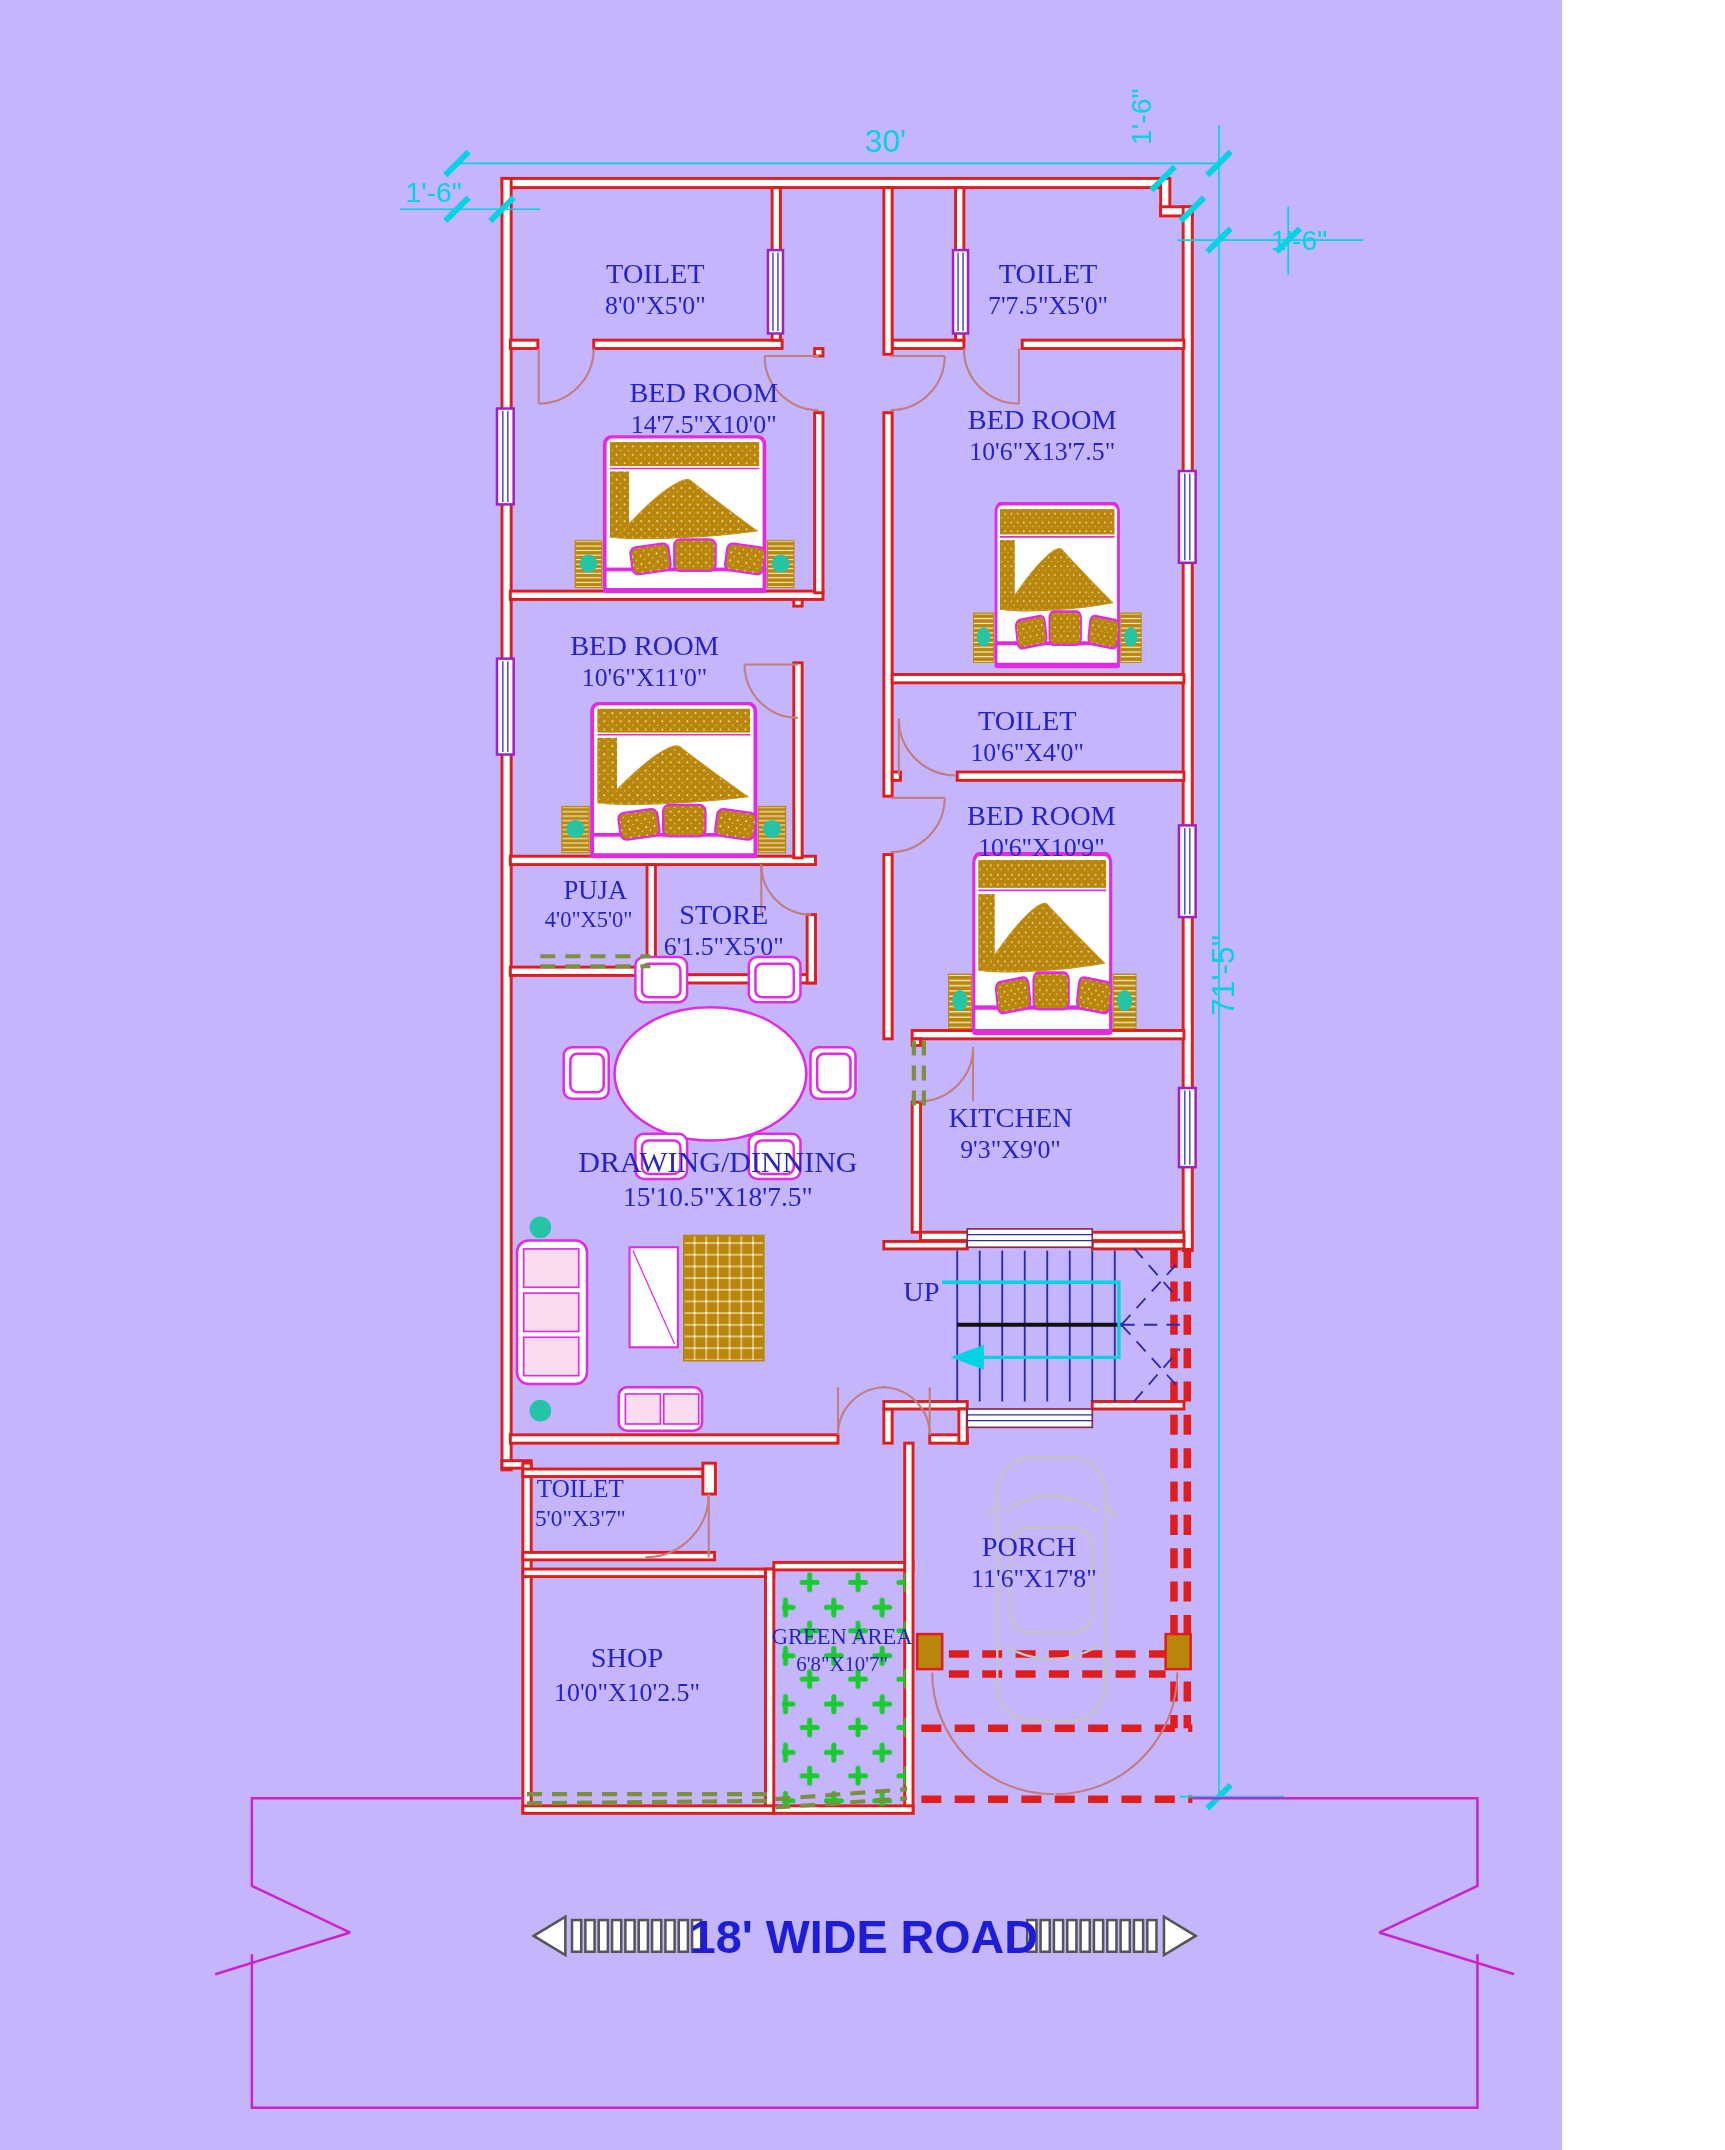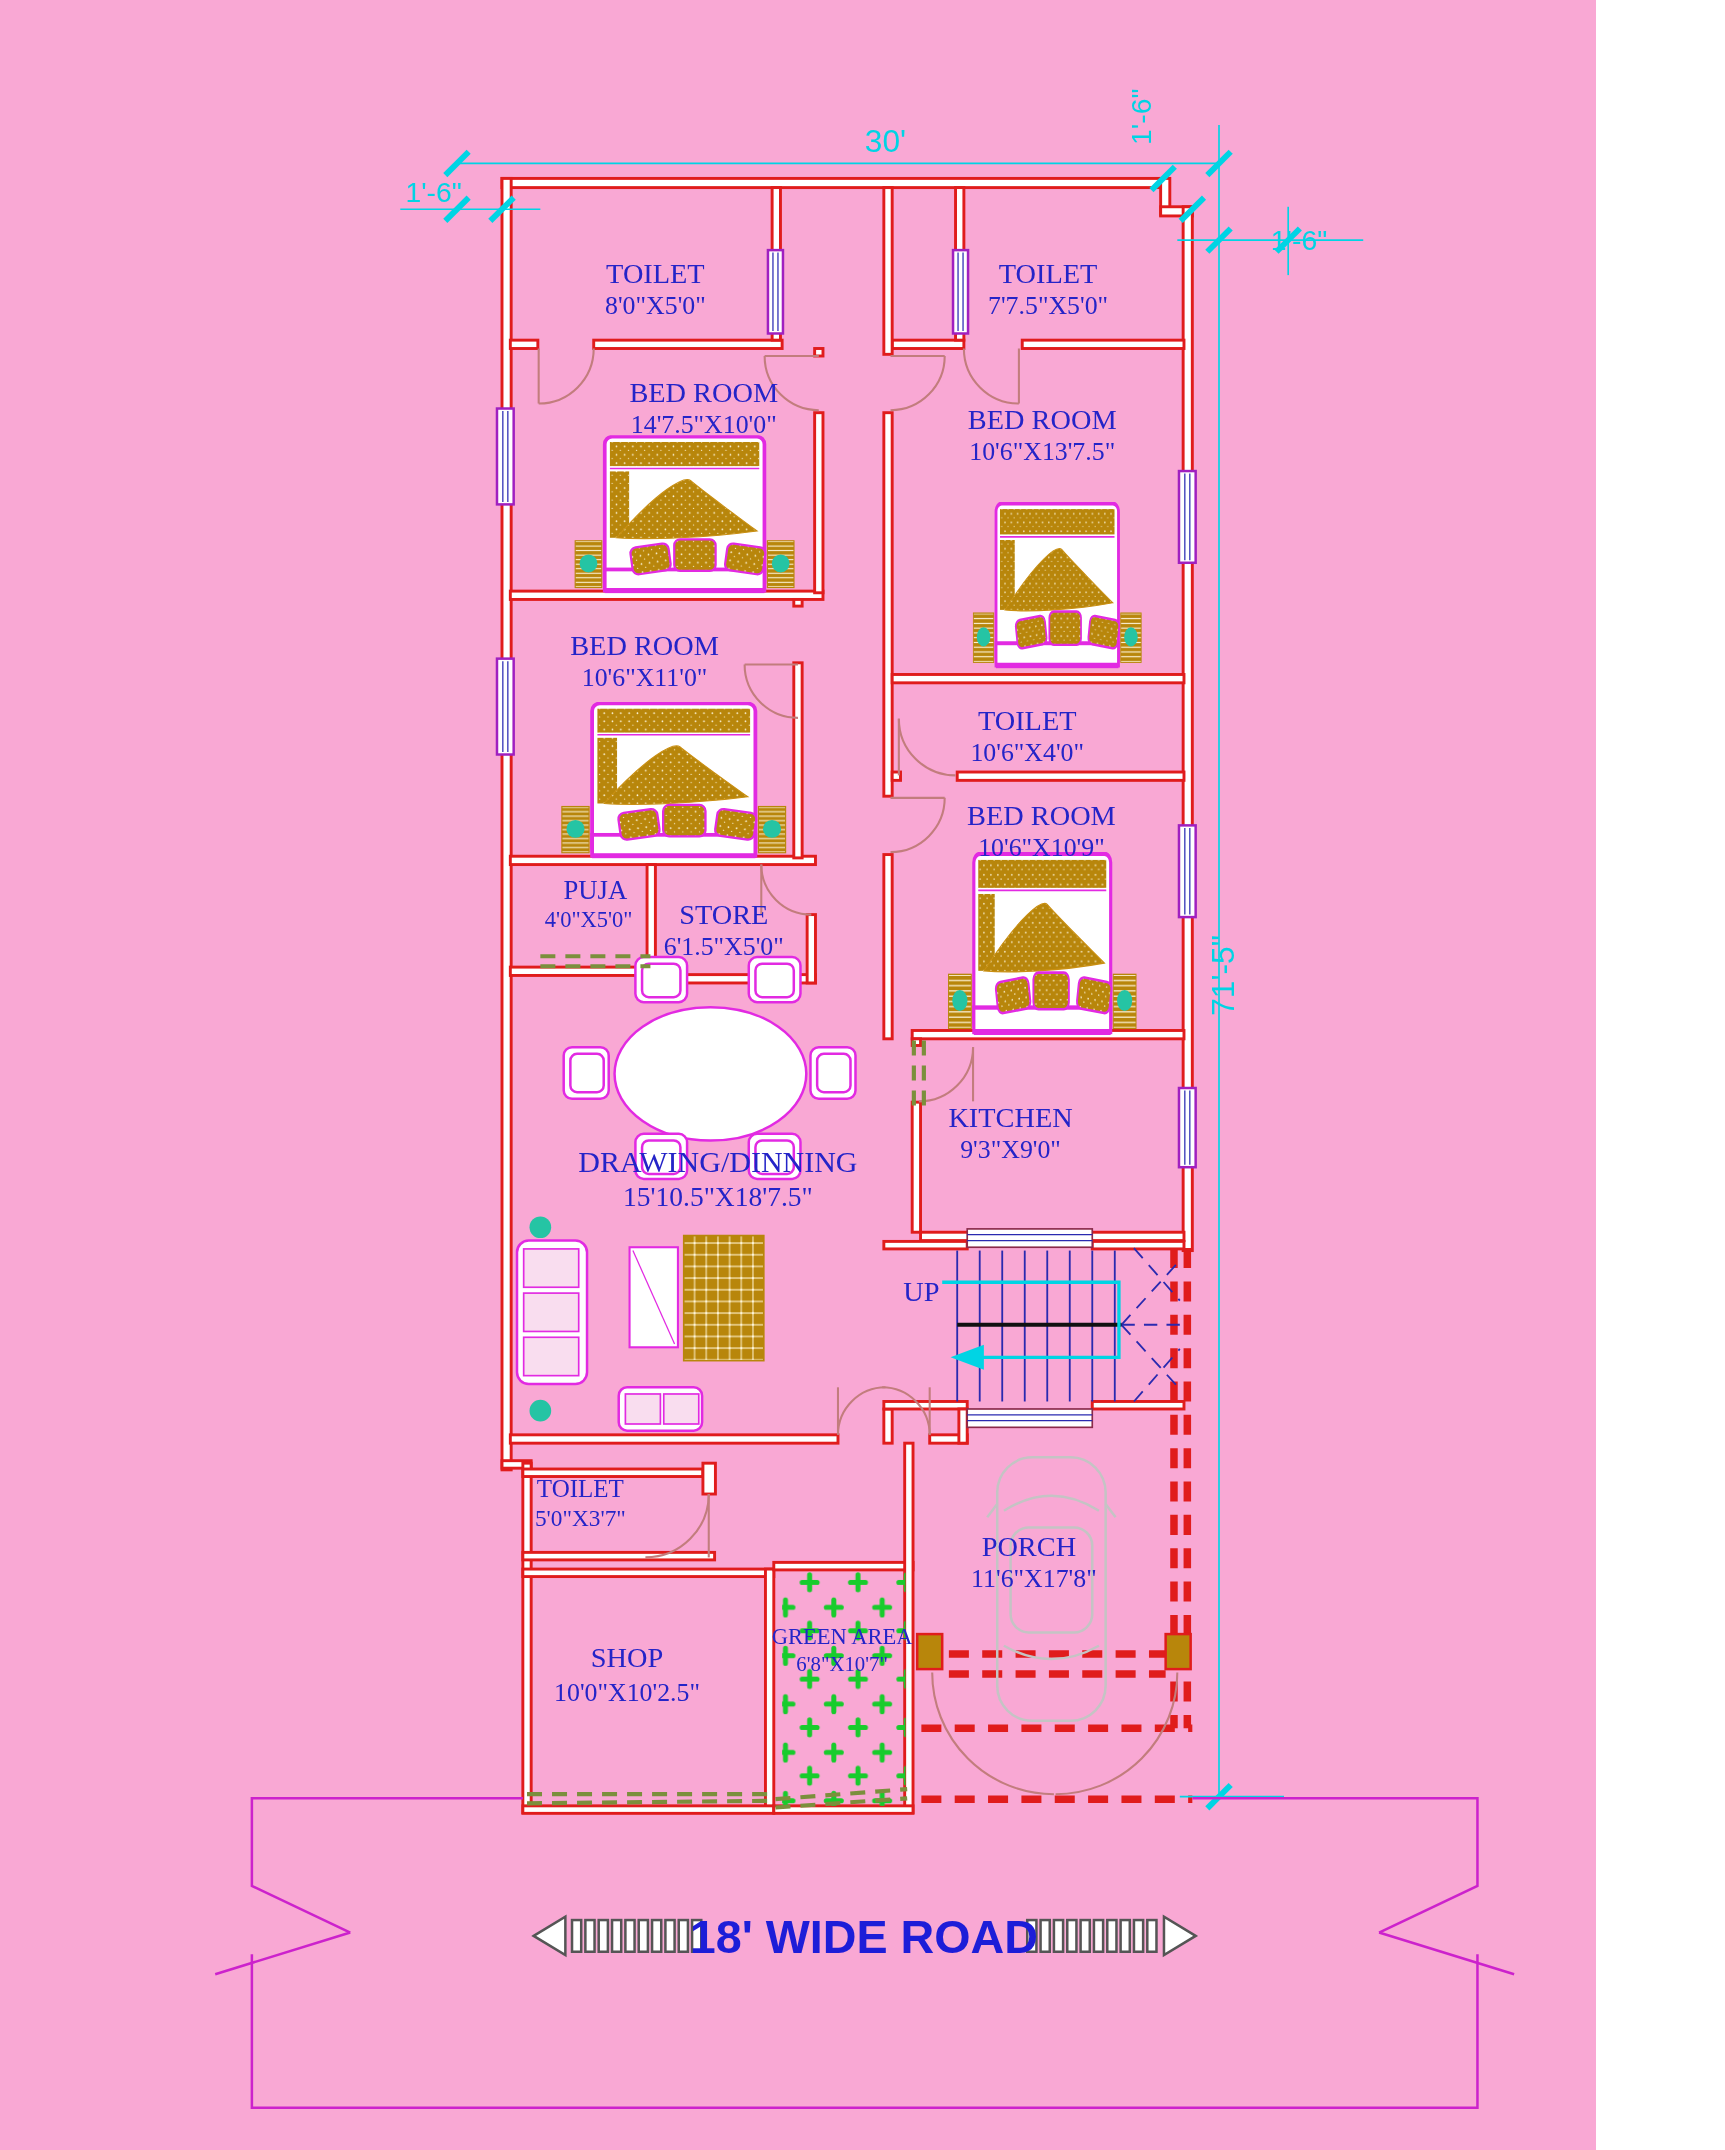--- a/index.html
+++ b/index.html
@@ -1,17 +1,17 @@
 <!DOCTYPE html>
 <html style="font-size:13.3px"><head>
 <meta charset="utf-8">
 <style>
   html,body{margin:0;padding:0;background:#ffffff;}
-  .stage{position:relative;width:1562px;height:2151px;background:#f9a8d4;overflow:hidden;
-         font-family:"Liberation Serif",serif;padding-left:34px;}
+  .stage{position:relative;width:1562px;height:2151px;background:#c4b5fd;overflow:hidden;
+         font-family:"Liberation Serif",serif;}
   svg{position:absolute;left:0;top:0;}
   text{user-select:none;}
   .roomname{font-family:"Liberation Serif",serif;fill:#2424c8;}
   .dimtxt{font-family:"Liberation Sans",sans-serif;fill:#00d4e4;}
   .roadtxt{font-family:"Liberation Sans",sans-serif;fill:#1d1dd8;font-weight:bold;}
 </style>
 </head>
 <body>
 
 <div class="stage">

